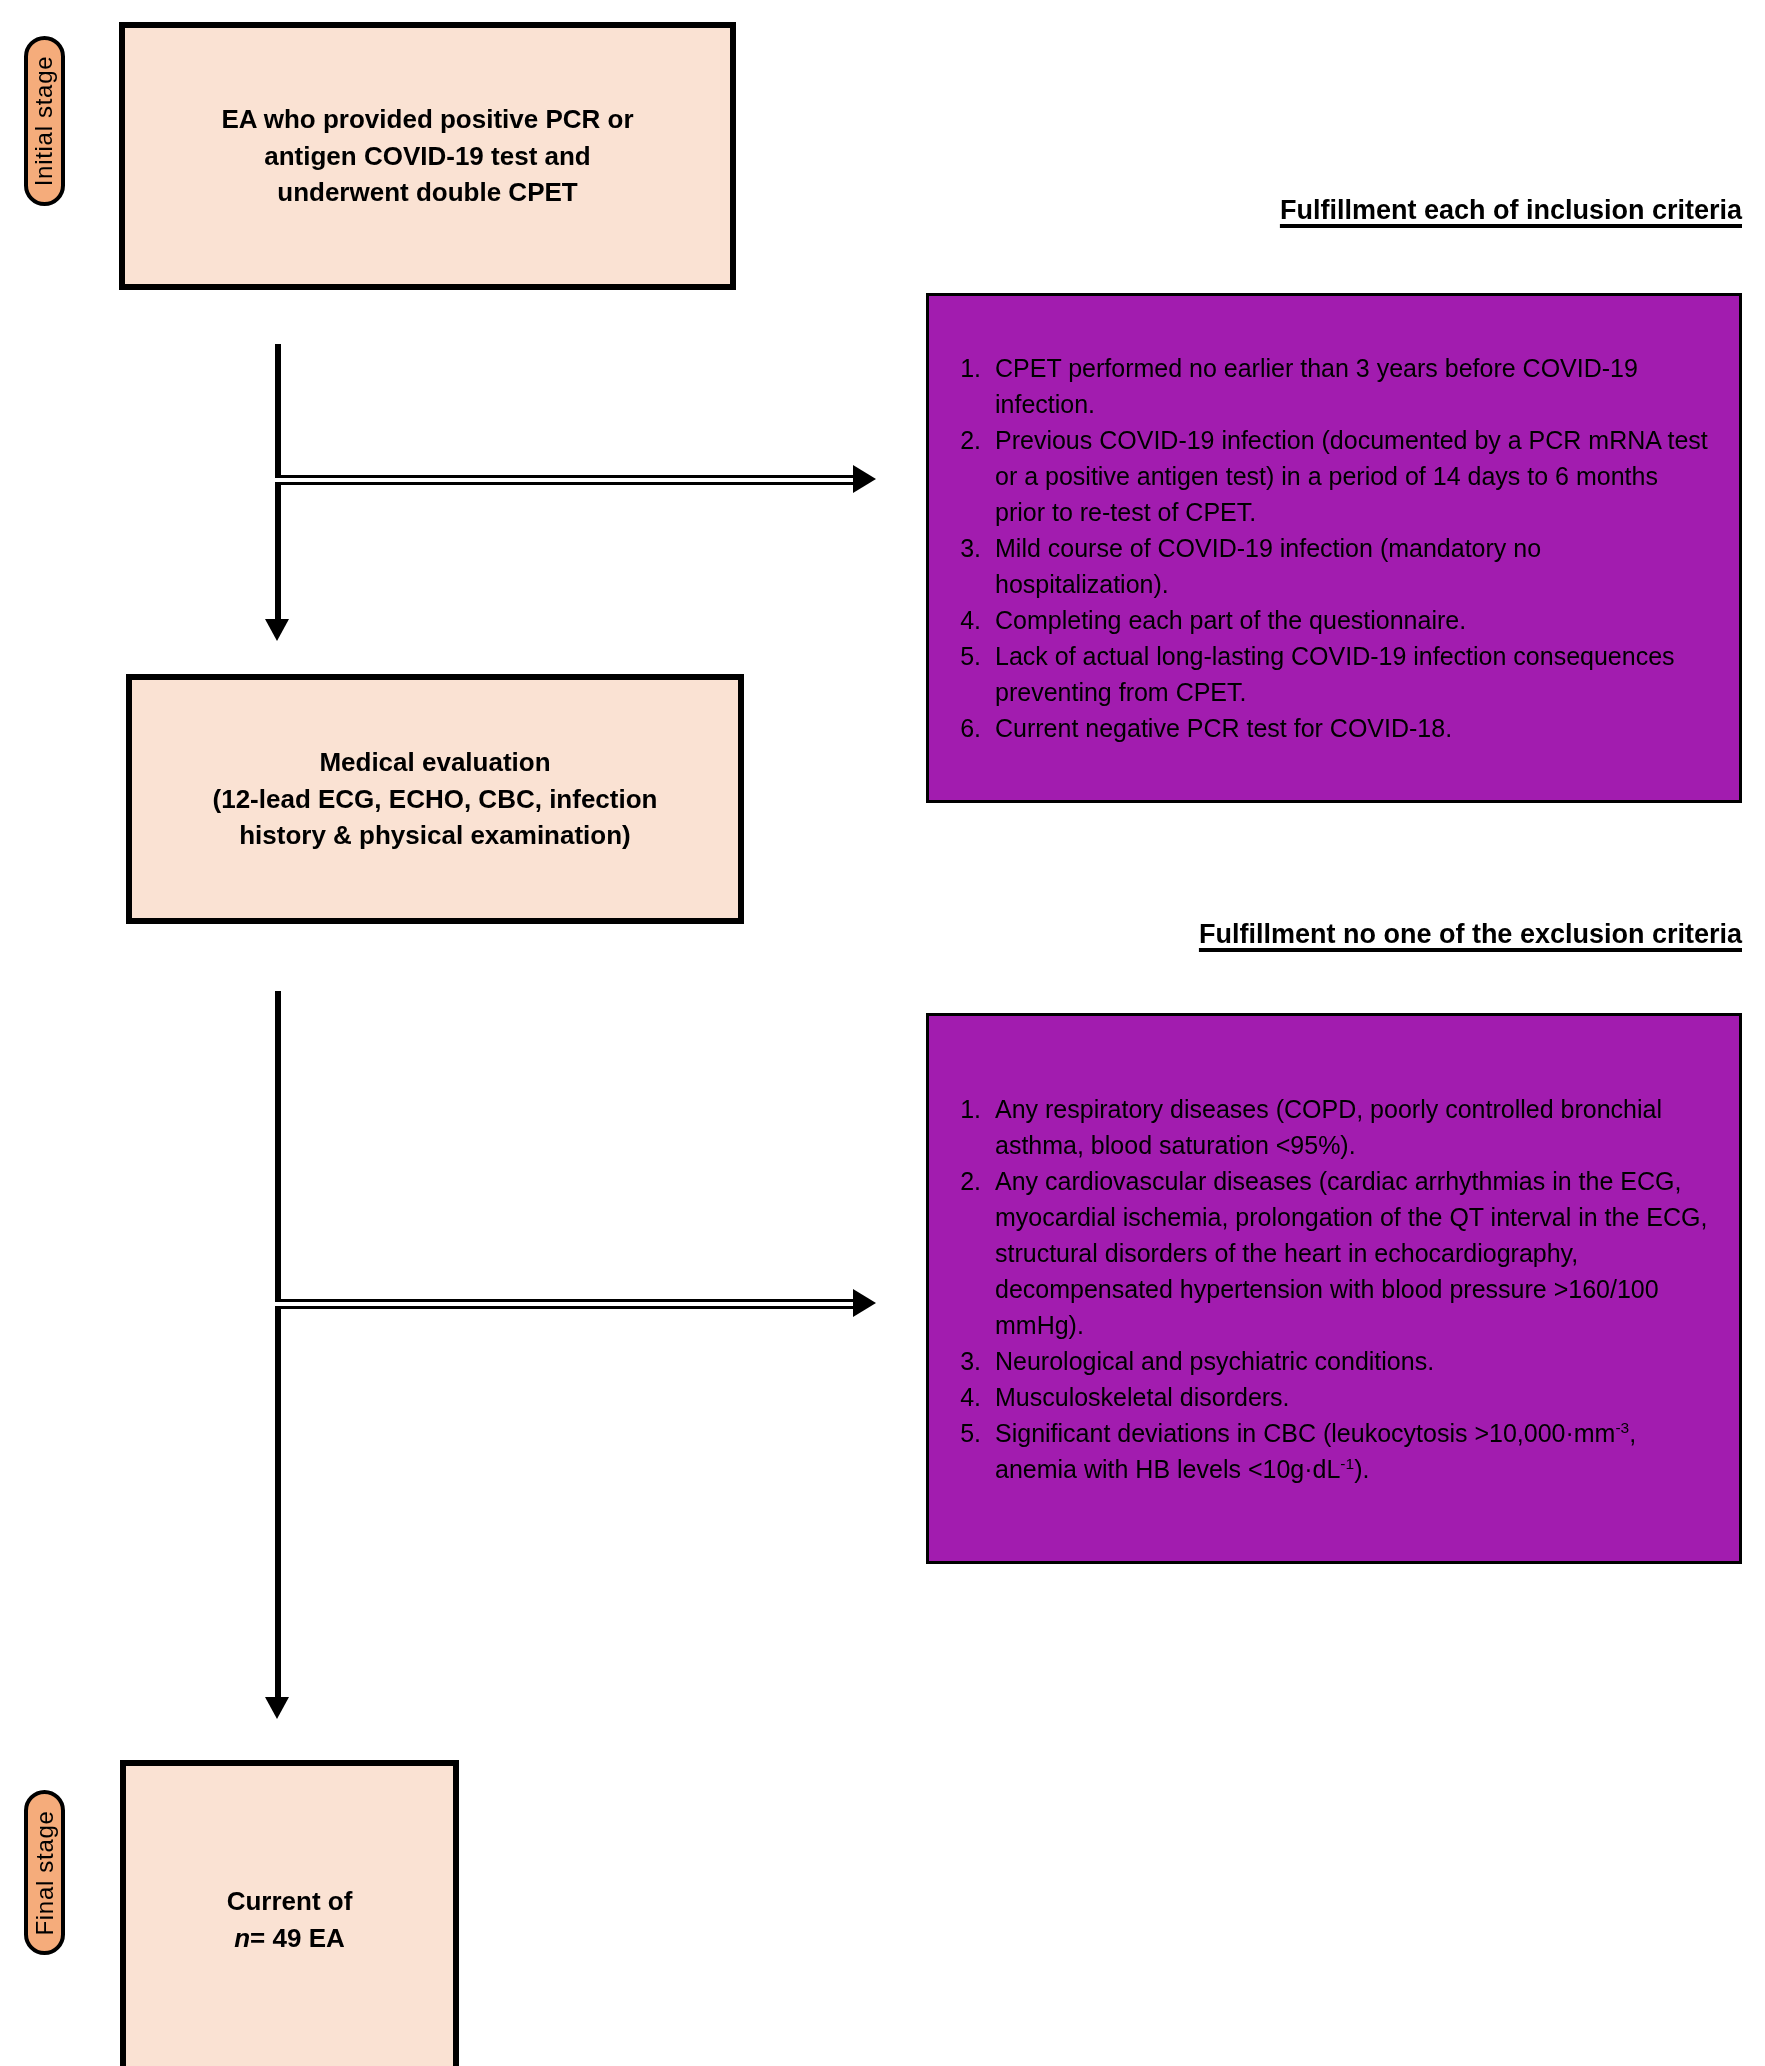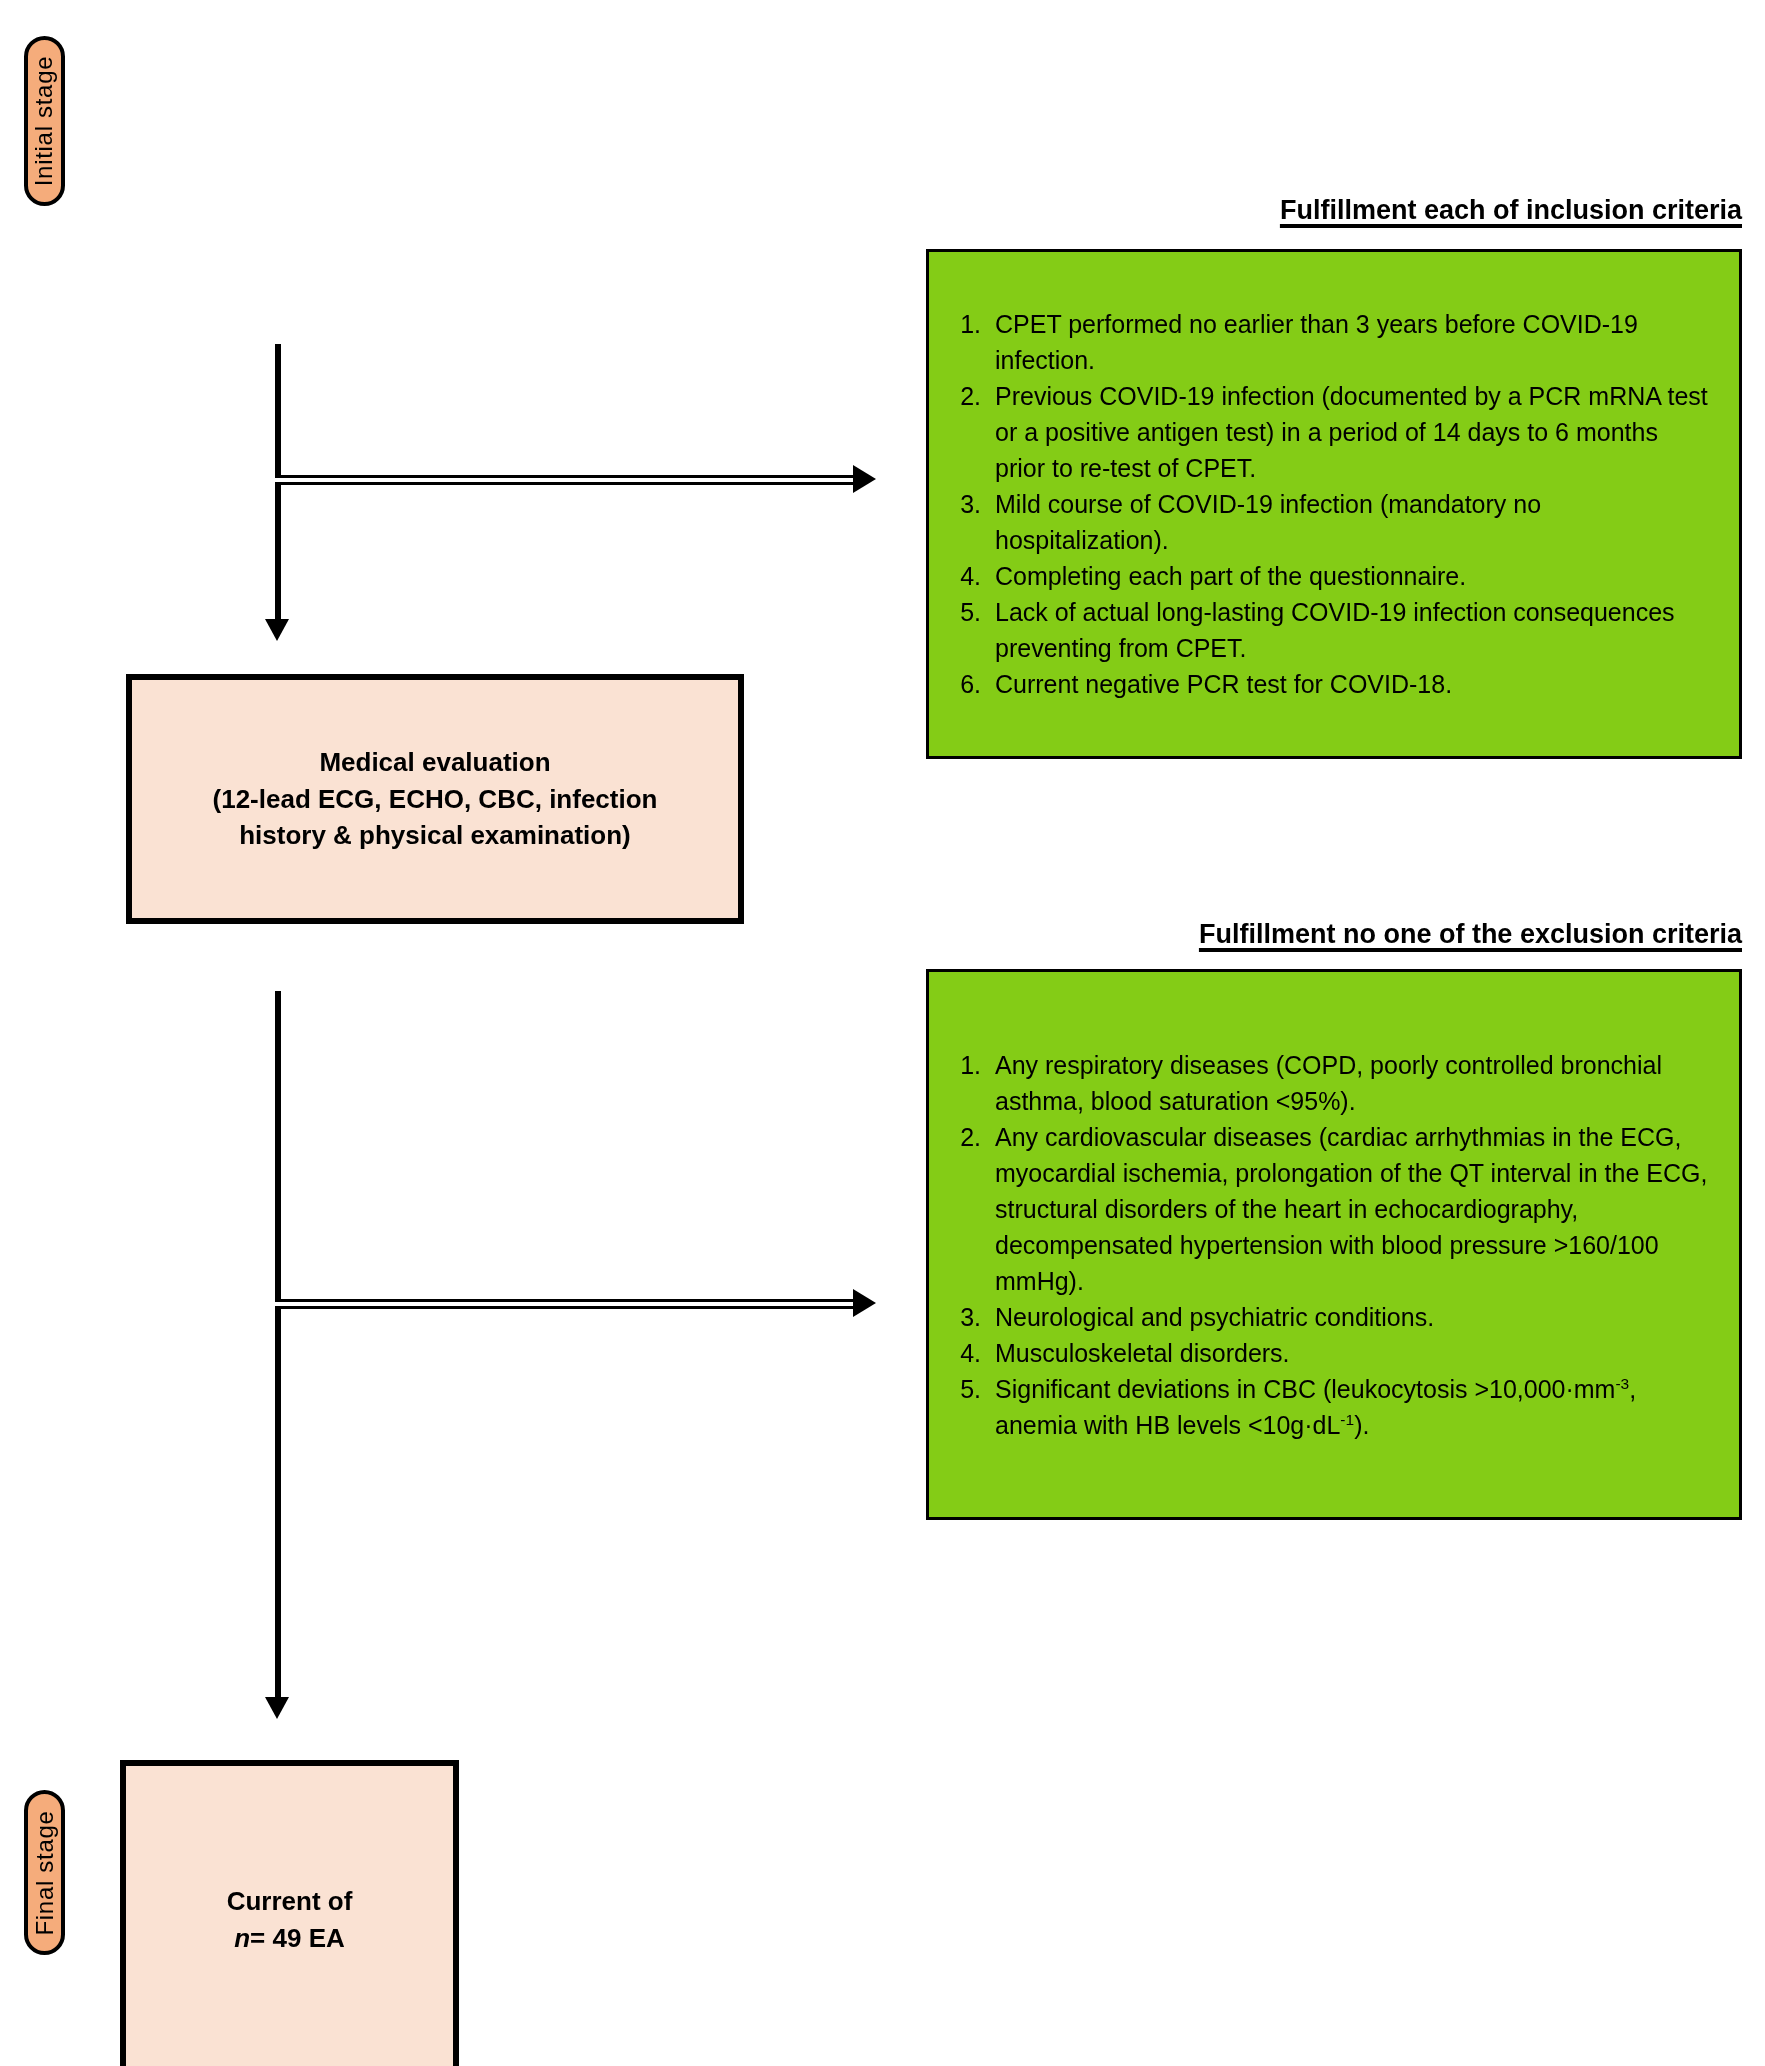--- a/index.html
+++ b/index.html
@@ -72,25 +72,26 @@
     text-underline-offset: 5px;
     text-decoration-thickness: 3.5px;
     color: #000000;
     white-space: nowrap;
   }
 
   
   .criteria-box {
     position: absolute;
     border: 3.5px solid #000000;
-    background: #84cc16;
+    background: #a21caf;
     box-sizing: border-box;
     display: flex;
     flex-direction: column;
     justify-content: center;
+    margin-top: 44px;
   }
   .criteria-box ol {
     margin: 0;
     padding: 0 30px 0 59px;
     list-style-position: outside;
     list-style-type: decimal;
   }
   .criteria-box ol li {
     font-size: 25px;
     line-height: 1.44;
@@ -141,20 +142,27 @@
 </style>
 </head>
 <body>
 
 <div id="canvas">
 
   <div class="stage-pill" style="left:24px; top:36px; width:41px; height:170px;">
     <span class="stage-text">Initial stage</span>
   </div>
 
+  <div class="proc-box" style="left:119px; top:22px; width:617px; height:268px;">
+    <div class="proc-text">
+      <span>EA who provided positive PCR or</span><br>
+      <span>antigen COVID-19 test and</span><br>
+      <span>underwent double CPET</span>
+    </div>
+  </div>
 
   <div class="v-line" style="left:275px; top:344px; height:277px;"></div>
   <div class="v-arrowhead" style="left:265px; top:619px;"></div>
 
   <div class="h-shaft" style="left:275px; top:475px; width:580px;"></div>
   <div class="h-arrowhead" style="left:853px; top:465px;"></div>
 
   <div class="criteria-heading" style="left:926px; top:195px; width:816px;">Fulfillment each of inclusion criteria</div>
 
   <div class="criteria-box" style="left:926px; top:249px; width:816px; height:510px;">

